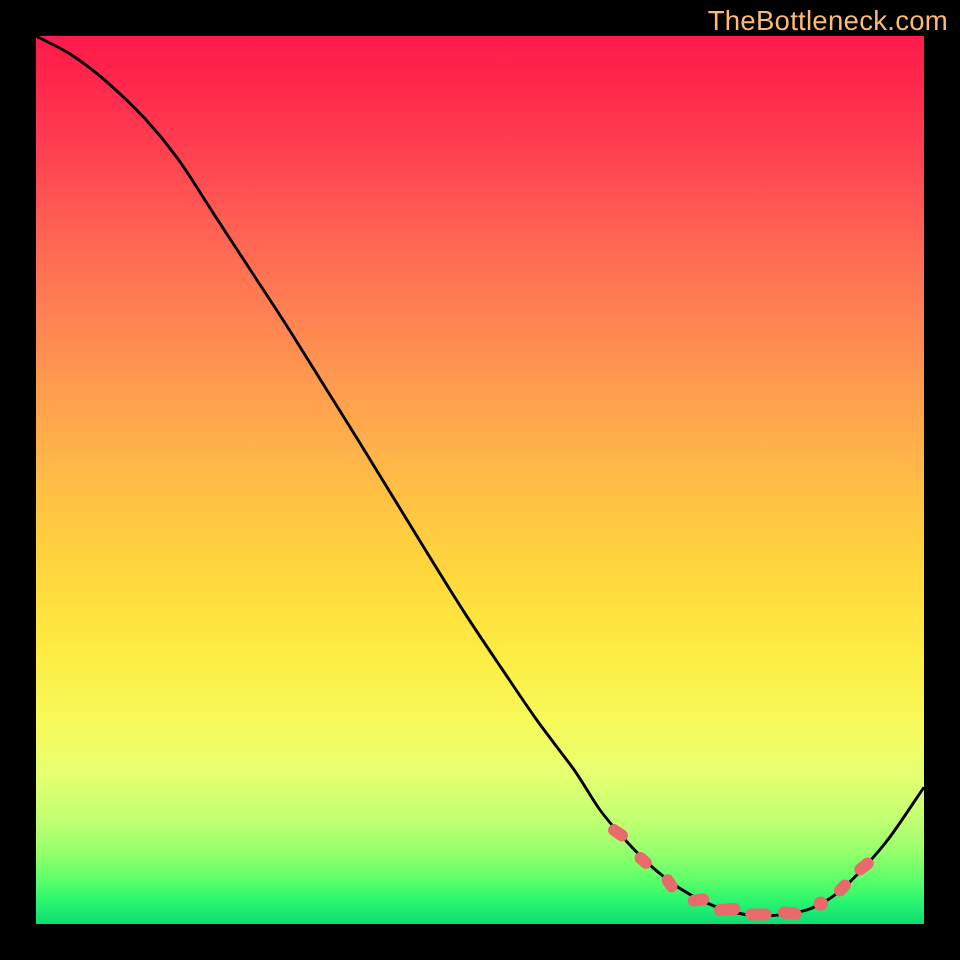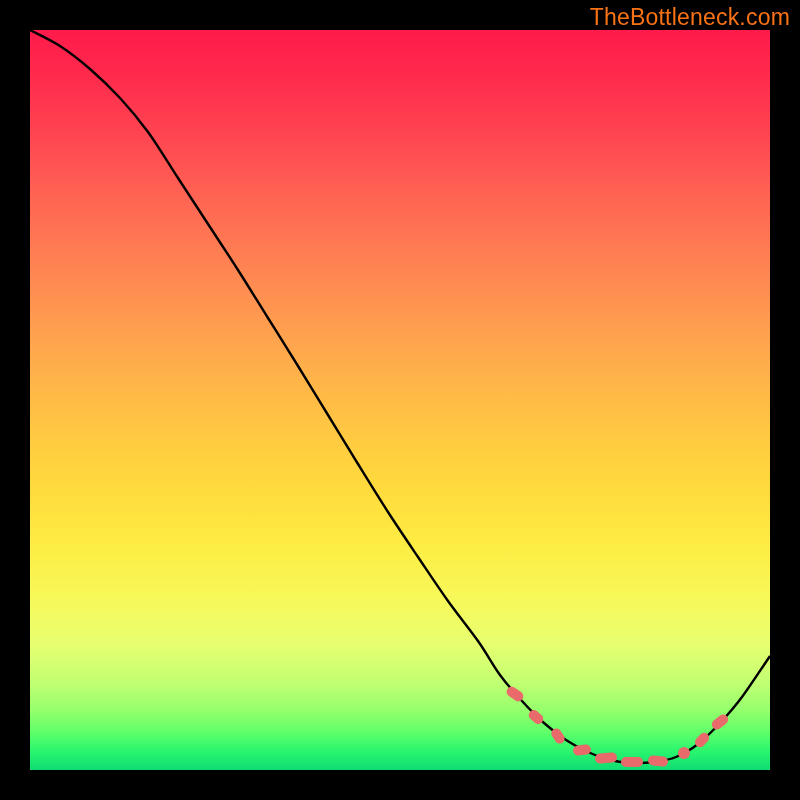--- a/index.html
+++ b/index.html
@@ -10,21 +10,21 @@
     height: 800px;
     background: #000;
   }
   .watermark {
     position: absolute;
     top: 4px;
     right: 10px;
     font-family: Arial, Helvetica, sans-serif;
     font-size: 23px;
     font-weight: 500;
-    color: #f97316;
+    color: #fdba74;
     letter-spacing: 0.2px;
   }
   .plot {
     position: absolute;
     left: 30px;
     top: 30px;
     width: 740px;
     height: 740px;
     background: linear-gradient(to bottom,
        #ff1a4b 0%,

